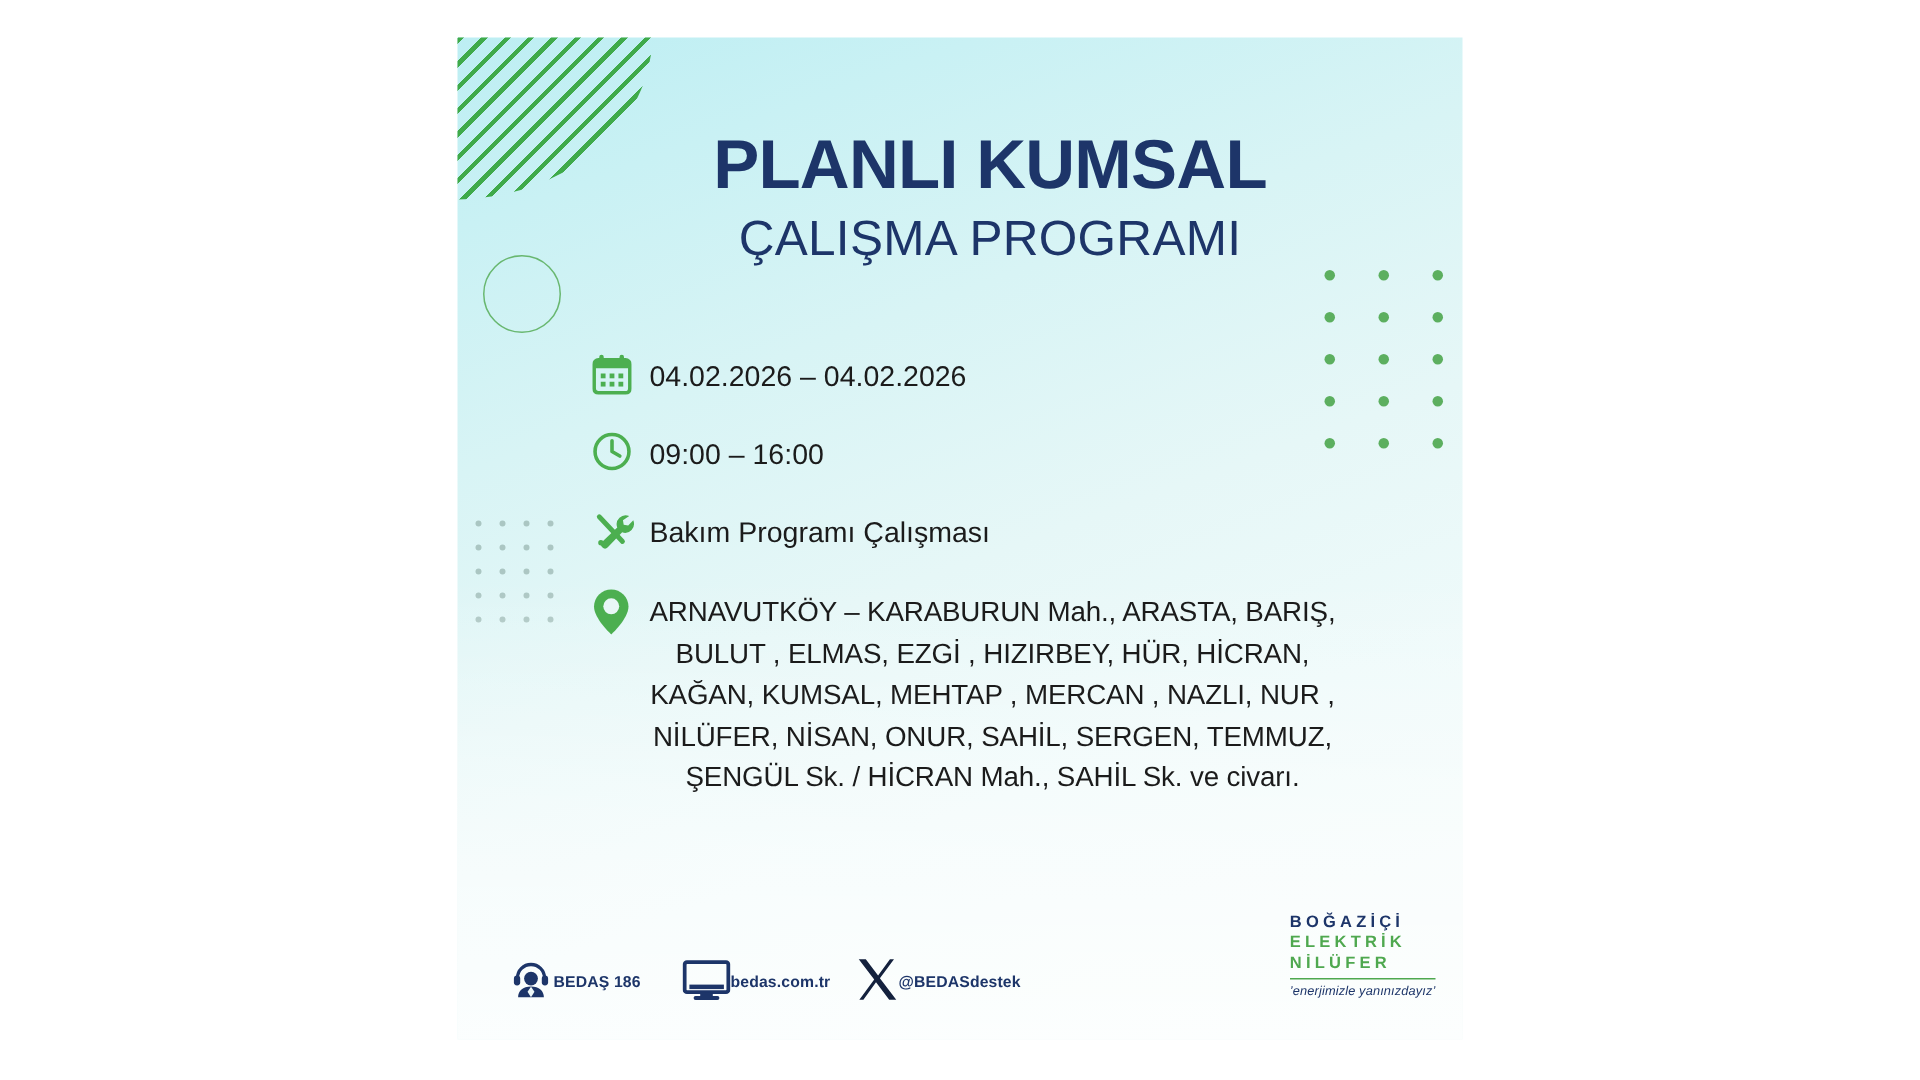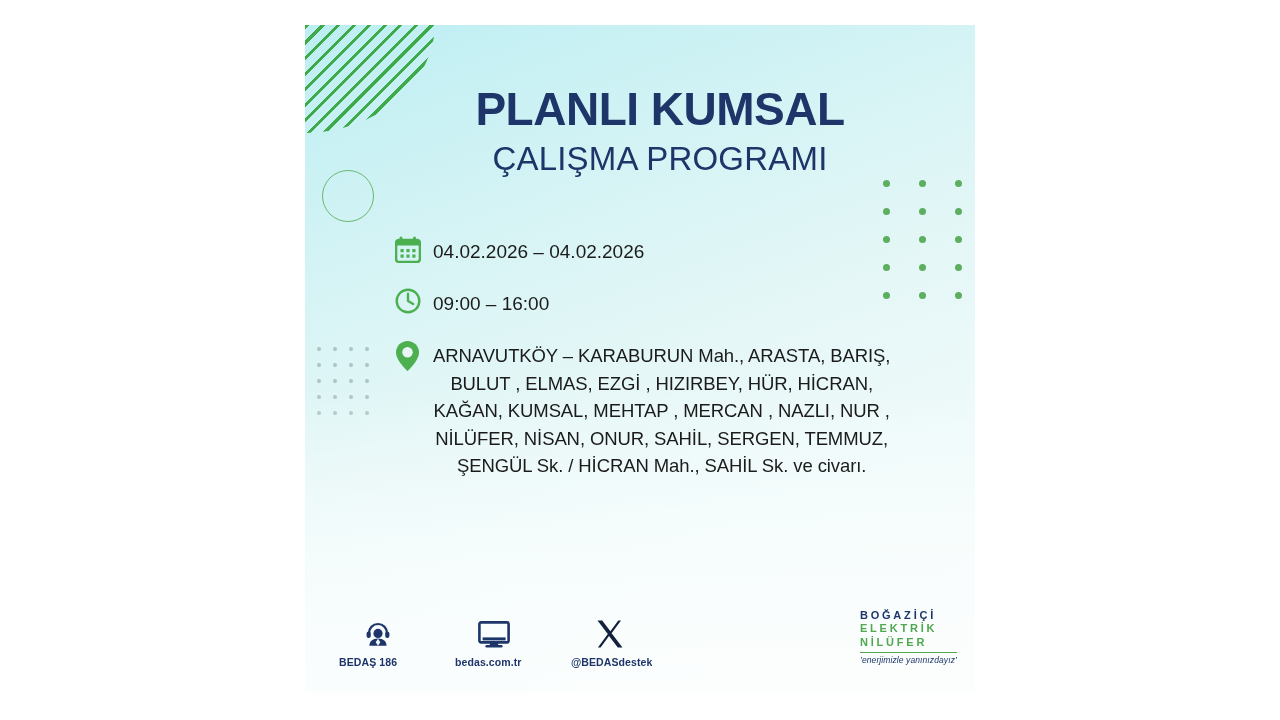--- a/index.html
+++ b/index.html
@@ -180,21 +180,21 @@
     left: 20px;
     bottom: 25px;
     display: flex;
     align-items: flex-end;
     gap: 38px;
     padding-left: 14px;
   }
   .contact {
     width: 78px;
     display: flex;
-    flex-direction: column;
+    align-items: center;
   }
   .contact-icon {
     height: 34px;
     display: flex;
     align-items: flex-end;
     justify-content: center;
   }
   .contact-label {
     margin-top: 7px;
     font-size: 10.5px;
@@ -319,20 +319,32 @@
       <div class="info-row">
         <span class="info-icon">
           <svg width="26" height="26" viewBox="0 0 26 26" aria-hidden="true">
             <circle cx="13" cy="13" r="11.3" fill="none" stroke="#4caf50" stroke-width="2.4"></circle>
             <path d="M13 5.8 L13 13 L18.2 16" fill="none" stroke="#4caf50" stroke-width="2.4" stroke-linecap="round" stroke-linejoin="round"></path>
           </svg>
         </span>
         <span class="info-text">09:00 – 16:00</span>
       </div>
 
+      <div class="info-row">
+        <span class="info-icon">
+          <svg width="28" height="28" viewBox="0 0 28 28" aria-hidden="true">
+            <g stroke="#4caf50" stroke-width="3.2" stroke-linecap="round">
+              <line x1="4.5" y1="4.5" x2="20" y2="21"></line>
+            </g>
+            <path d="M24.5 4.0 a6 6 0 0 0 -8.0 7.6 L6.5 21.2 a2.6 2.6 0 0 0 3.7 3.7 l9.6 -10.0 a6 6 0 0 0 7.4 -8.0 l-3.4 3.4 -3.0 -0.5 -0.5 -3.0 z" fill="#4caf50"></path>
+            <circle cx="5.6" cy="21.8" r="1.8" fill="#4caf50"></circle>
+          </svg>
+        </span>
+        <span class="info-text">Bakım Programı Çalışması</span>
+      </div>
 
       <div class="info-row" id="row-address">
         <span class="info-icon">
           <svg width="25" height="32" viewBox="0 0 25 32" aria-hidden="true">
             <path d="M12.5 1 C6.2 1 1 6.1 1 12.4 C1 20.5 12.5 31 12.5 31 C12.5 31 24 20.5 24 12.4 C24 6.1 18.8 1 12.5 1 Z" fill="#4caf50"></path>
             <circle cx="12.5" cy="12.2" r="5.3" fill="#e8f7f6"></circle>
           </svg>
         </span>
         <span class="info-text">
           <span class="addr-line">ARNAVUTKÖY – KARABURUN Mah., ARASTA, BARIŞ,</span>

